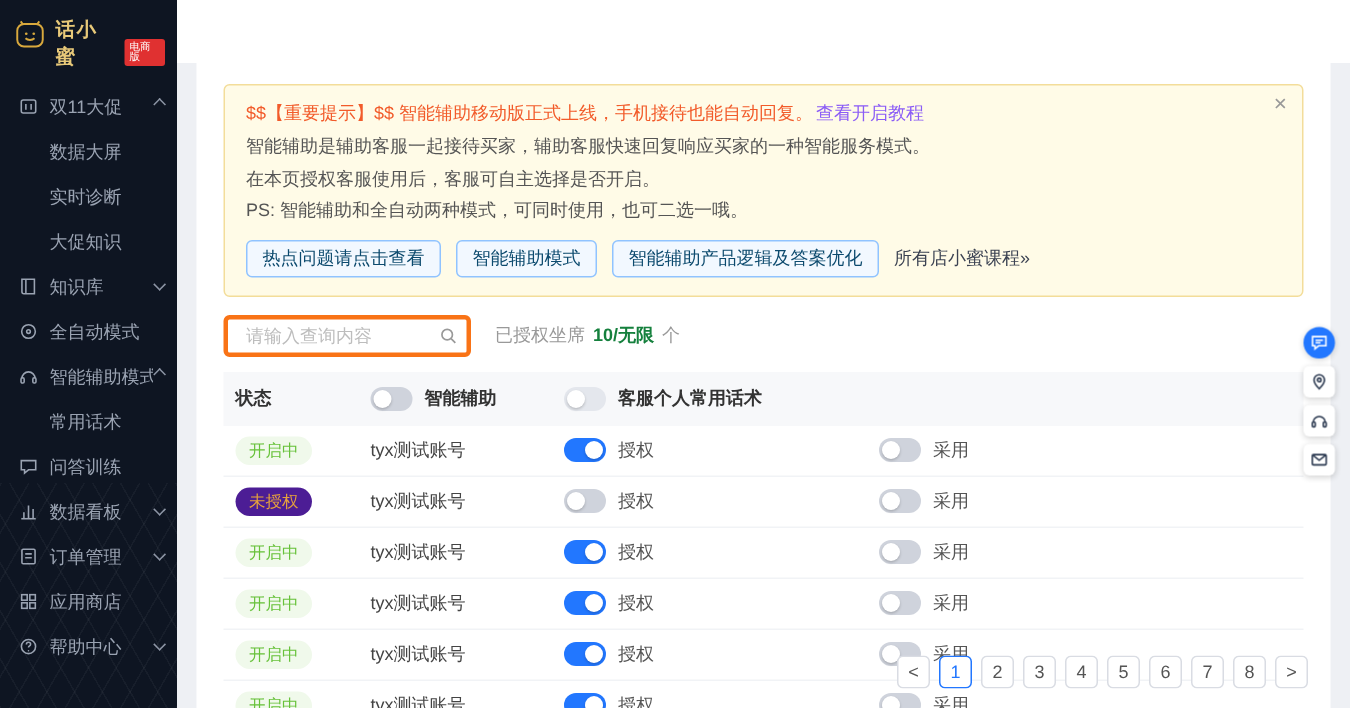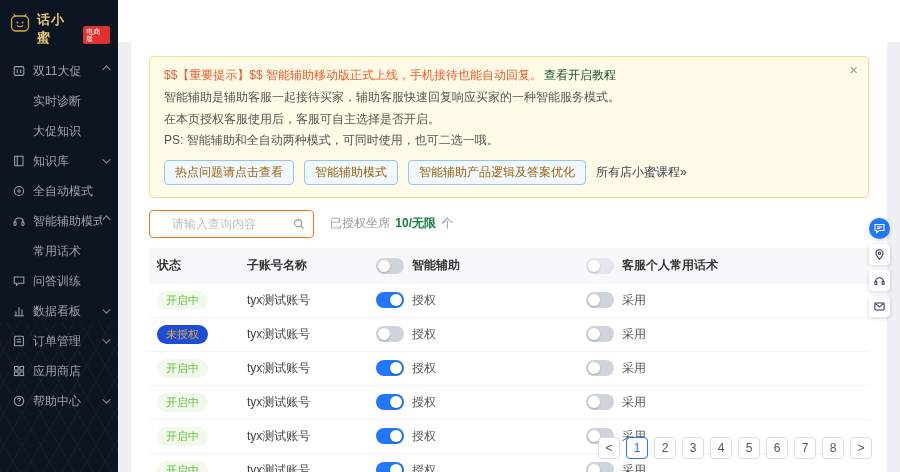--- a/index.html
+++ b/index.html
@@ -24,43 +24,43 @@
   .chev.up{transform:rotate(-135deg) translateY(2px)}
   .m-sub{height:30px;line-height:30px;padding-left:33px;font-size:12px;color:#9aa3b2;cursor:pointer;white-space:nowrap}
   .m-sub.active{background:#35302b;color:#d7ab4e}
   
   .main{position:absolute;left:118px;top:0;right:0;bottom:0;background:#eef0f4}
   .topbar{height:42px;background:#fff}
   .card{position:absolute;top:42px;left:13px;right:13px;bottom:0;background:#fff;padding:14px 18px;overflow:hidden}
   
   .notice{position:relative;border:1px solid #f3dd9a;background:#fffbe7;border-radius:4px;padding:10px 30px 12px 14px;font-size:12px}
   .notice-title{color:#f25b2a;margin-bottom:3px}
-  .notice-link{color:#14532d;cursor:pointer;margin-left:2px}
+  .notice-link{color:#8b5cf6;cursor:pointer;margin-left:2px}
   .notice-line{color:#555;line-height:1.8}
   .notice-close{position:absolute;right:10px;top:5px;color:#999;font-size:15px;cursor:pointer;line-height:1}
   .notice-btns{margin-top:8px;display:flex;align-items:center;gap:10px}
-  .n-btn{border:1px solid #90c3ff;background:#f2f8ff;color:#a16207;font-size:12px;padding:3px 10px;border-radius:4px;cursor:pointer;white-space:nowrap}
+  .n-btn{border:1px solid #90c3ff;background:#f2f8ff;color:#0c4a6e;font-size:12px;padding:3px 10px;border-radius:4px;cursor:pointer;white-space:nowrap}
   .more-link{font-size:12px;color:#3b4252;cursor:pointer}
   
   .tools{display:flex;align-items:center;margin:12px 0 10px}
   .search{position:relative;width:165px}
-  .search input{width:100%;height:28px;border:1px solid #f97316;border-radius:4px;padding:0 28px 0 22px;font-size:12px;color:#333;outline:none;background:#fff}
+  .search input{width:100%;height:28px;border:3px solid #f97316;border-radius:4px;padding:0 28px 0 12px;font-size:12px;color:#333;outline:none;background:#fff}
   .search input::placeholder{color:#bdbdbd}
   .s-ic{position:absolute;right:8px;top:7px;width:14px;height:14px;color:#999}
   .s-ic svg{width:14px;height:14px;fill:none;stroke:currentColor;stroke-width:1.3}
   .seats{margin-left:16px;font-size:12px;color:#999}
   .seats b{color:#15803d;font-weight:bold;margin:0 2px}
   
   .t-head,.t-row{display:grid;grid-template-columns:90px 129px 210px 1fr;align-items:center;padding:0 8px;font-size:12px}
   .t-head{height:36px;background:#f7f8fa;font-weight:bold;color:#333}
   .t-row{height:34px;border-bottom:1px solid #f1f3f6;color:#444}
   .t-c{display:flex;align-items:center}
   .badge{font-size:11px;padding:2px 9px;border-radius:10px;white-space:nowrap}
   .badge.on{color:#67c23a;background:#f0f9eb}
-  .badge.pending{color:#e6a23c;background:#1d4ed8}
+  .badge.pending{color:#e6a23c;background:#4c1d95}
   .toggle{width:28px;height:16px;border-radius:8px;background:#cfd3dc;position:relative;display:inline-block;cursor:pointer;flex:0 0 28px}
   .toggle::after{content:"";position:absolute;left:2px;top:2px;width:12px;height:12px;border-radius:50%;background:#fff;box-shadow:0 1px 2px rgba(0,0,0,.2)}
   .toggle.on{background:#2277ff}
   .toggle.on::after{left:14px}
   .toggle.light{background:#e4e7ed}
   .t-lbl{margin-left:8px;color:#555}
   .t-head .t-lbl{color:#333;font-weight:bold}
   
   .pager{position:fixed;right:28px;bottom:13px;display:flex;gap:6px;z-index:6}
   .pg-btn{min-width:22px;height:22px;line-height:20px;text-align:center;background:#fff;border:1px solid #d9dce3;border-radius:4px;font-size:12px;color:#555;cursor:pointer;padding:0 4px}
@@ -90,20 +90,21 @@
   </div>
   <div id="menu">
       <div class="m-item">
         <span class="m-ic"><svg viewBox="0 0 16 16">
             <rect x="2.5" y="3" width="11" height="10" rx="1.5"></rect>
             <path d="M6 6v4.5M10 6v4.5"></path>
           </svg></span>
         <span class="m-lb">双11大促</span>
         <span class="chev up"></span>
       </div>
+      <div class="m-sub">数据大屏</div>
       <div class="m-sub">实时诊断</div>
       <div class="m-sub">大促知识</div>
       <div class="m-item">
         <span class="m-ic"><svg viewBox="0 0 16 16">
             <path d="M3 2.5h9.5v11H4.5A1.5 1.5 0 0 1 3 12z"></path>
             <path d="M6 2.5v11"></path>
           </svg></span>
         <span class="m-lb">知识库</span>
         <span class="chev down"></span>
       </div>
@@ -201,21 +202,20 @@
       </span>
       <span class="seats">
         <span>已授权坐席</span>
         <b>10/无限</b>
         <span>个</span>
       </span>
     </div>
 
     <div class="t-head">
       <div class="t-c">状态</div>
-      <div class="t-c">子账号名称</div>
       <div class="t-c">
         <span id="hd-toggle-assist" class="toggle"></span>
         <span class="t-lbl">智能辅助</span>
       </div>
       <div class="t-c">
         <span id="hd-toggle-phrases" class="toggle light"></span>
         <span class="t-lbl">客服个人常用话术</span>
       </div>
     </div>
     <div id="t-body">

